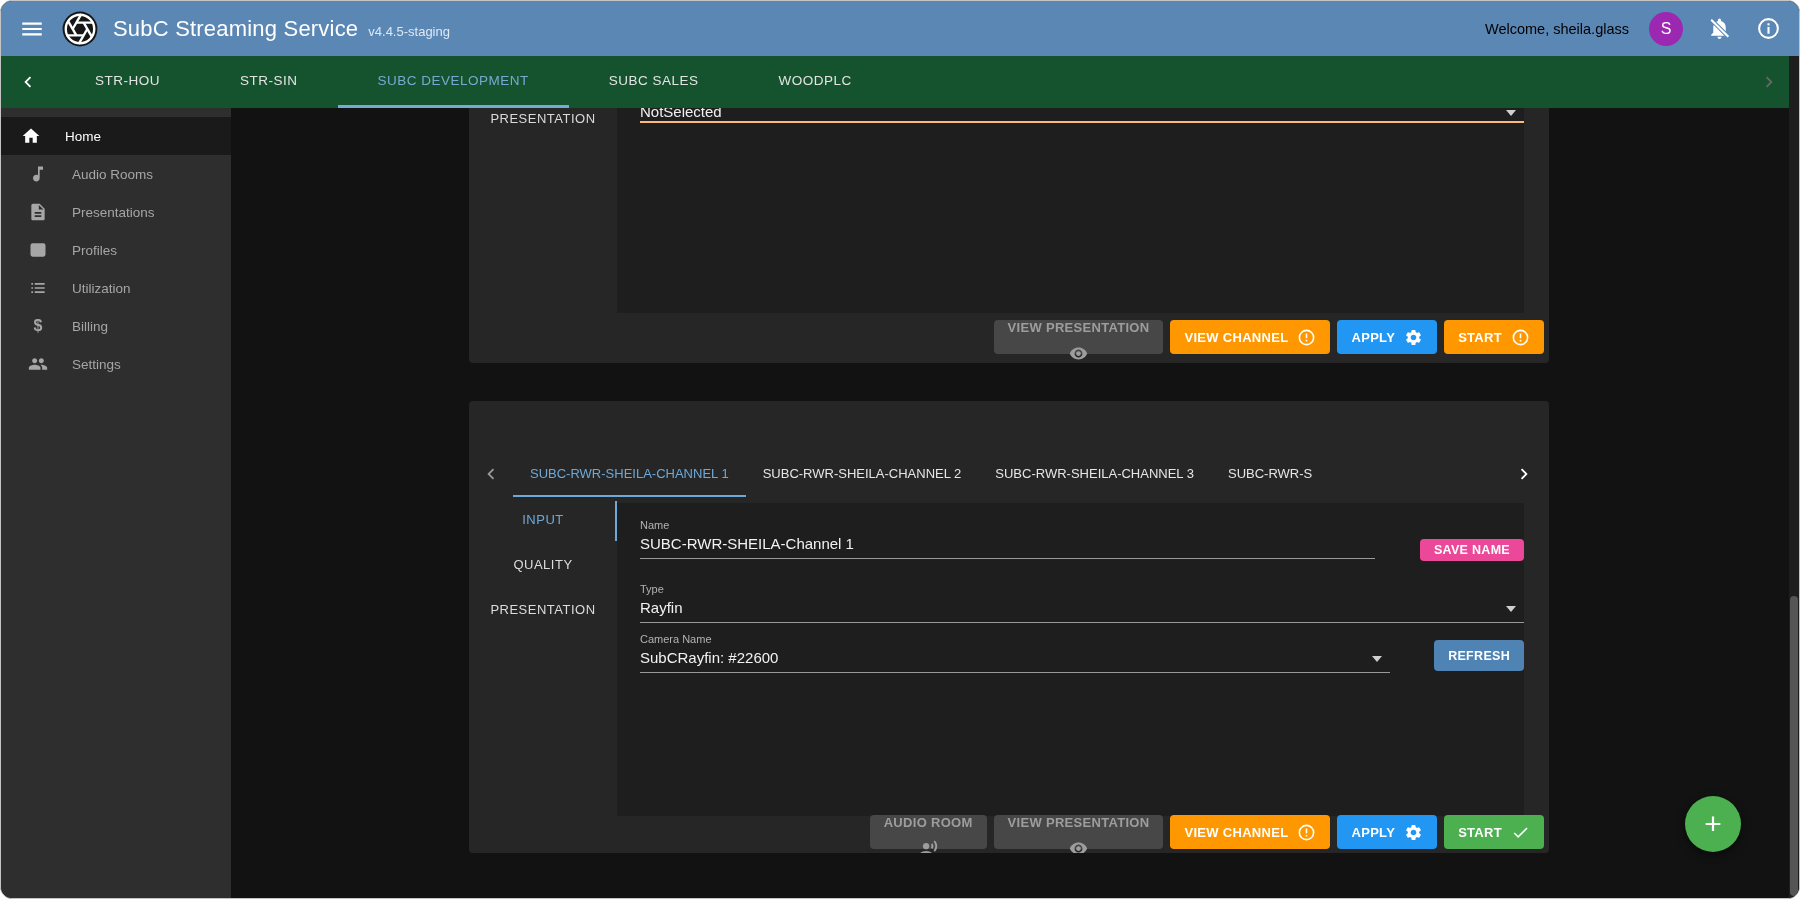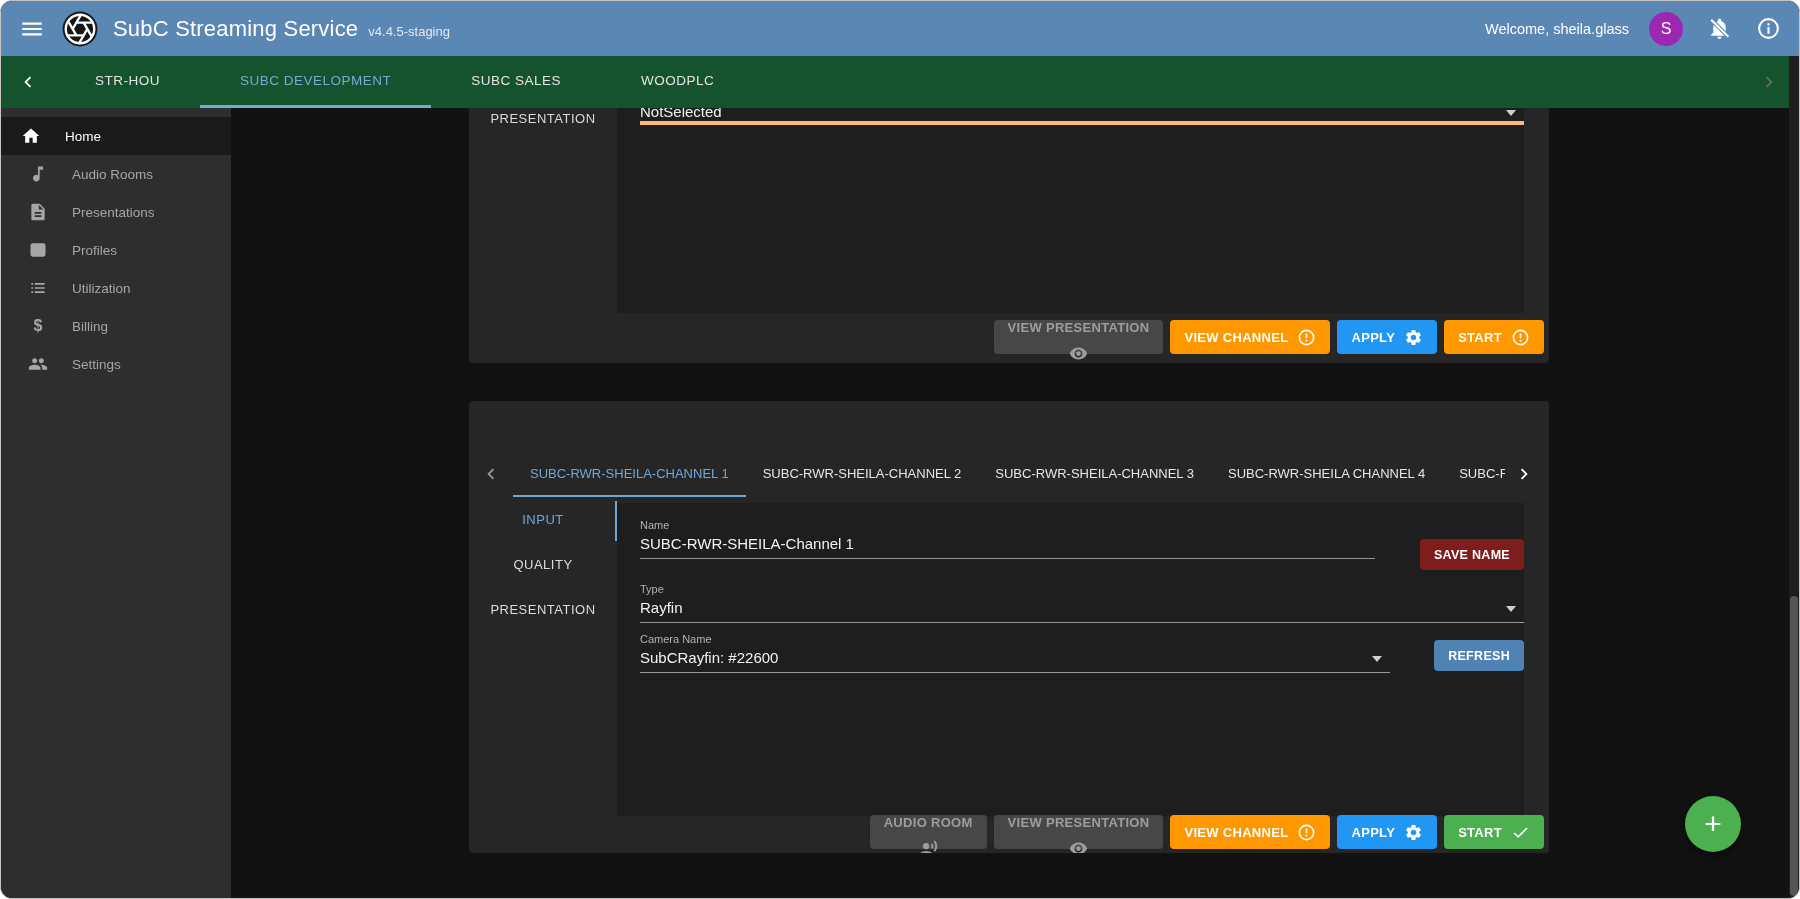--- a/index.html
+++ b/index.html
@@ -10,21 +10,21 @@
 
   
   .appbar{position:absolute;top:0;left:0;right:0;height:55px;background:#5b87b5;
     display:flex;align-items:center;padding:0 18px;z-index:6;}
   .hamburger{width:26px;height:26px;color:#fff;margin-right:16px;}
   .logo{width:38px;height:38px;margin-right:14px;}
   .title-wrap{display:flex;align-items:baseline;gap:10px;color:#fff;}
   .app-title{font-size:22px;font-weight:500;letter-spacing:.2px;}
   .app-version{font-size:13px;color:#eaf1f8;opacity:.92;}
   .spacer{flex:1;}
-  .welcome{color:#ffffff;font-size:14.5px;margin-right:20px;text-align:center;}
+  .welcome{color:#000000;font-size:14.5px;margin-right:20px;text-align:center;}
   .avatar{width:34px;height:34px;border-radius:50%;background:#9c27b0;color:#fff;
     display:flex;align-items:center;justify-content:center;font-size:16px;margin-right:24px;}
   .appbar .icon-btn{width:25px;height:25px;color:#fff;}
   .appbar .icon-btn+.icon-btn{margin-left:24px;}
   .icon-btn svg,.hamburger svg,.logo svg{display:block;width:100%;height:100%;}
 
   
   .site-tabs{position:absolute;top:55px;left:0;right:0;height:52px;background:#14532d;
     display:flex;align-items:stretch;z-index:5;}
   .site-tabs .chev-left{width:54px;display:flex;align-items:center;justify-content:center;color:#fff;}
@@ -44,21 +44,21 @@
   .side-item.active{background:#1a1a1a;color:#fdfdfd;padding-left:20px;}
 
   
   .card{position:absolute;left:468px;width:1080px;background:#262626;}
   .card-top{top:107px;height:255px;border-radius:0 0 4px 4px;overflow:hidden;}
   .card-channel{top:400px;height:452px;border-radius:4px;overflow:hidden;}
   .side-tab1{position:absolute;left:0;top:3px;width:148px;text-align:center;font-size:13px;
     letter-spacing:.5px;color:#dadada;}
   .panel{position:absolute;background:#1e1e1e;}
   .panel-top{left:148px;top:0;width:907px;height:205px;overflow:hidden;}
-  .ns-row{position:absolute;left:23px;right:0;top:-9px;height:21px;border-bottom:4px solid #fdba74;
+  .ns-row{position:absolute;left:23px;right:0;top:-9px;height:21px;border-bottom:2px solid #fdba74;
     display:flex;align-items:flex-end;justify-content:space-between;font-size:15px;color:#f0f0f0;padding-bottom:1px;}
   .caret{width:0;height:0;border-left:5px solid transparent;border-right:5px solid transparent;
     border-top:6px solid #cfcfcf;margin:0 8px 4px 0;flex:none;}
 
   .btn-row{position:absolute;display:flex;gap:7px;}
   .btn-row-top{right:5px;top:212px;}
   .btn-row-ch{right:5px;top:414px;}
   .btn{height:34px;border-radius:4px;display:inline-flex;align-items:center;gap:9px;padding:0 14px;
     font-size:13px;font-weight:bold;letter-spacing:.3px;color:#fff;}
   .btn svg{width:19px;height:19px;fill:currentColor;flex:none;}
@@ -87,21 +87,21 @@
   .v-tab.t2{top:186px;}
   .v-indicator{position:absolute;left:146px;top:100px;width:2px;height:40px;background:#6ea8d8;}
   .panel-ch{left:148px;top:102px;width:907px;height:313px;}
   .field{position:absolute;left:23px;}
   .field .lbl{font-size:11px;color:#b2b2b2;margin-bottom:4px;}
   .field .val{font-size:15px;color:#f2f2f2;border-bottom:1px solid #999;padding-bottom:6px;
     display:flex;justify-content:space-between;align-items:flex-end;}
   .field-name{top:16px;width:735px;}
   .field-type{top:80px;width:884px;}
   .field-camera{top:130px;width:750px;}
-  .btn.steel{background:#7f1d1d;height:31px;font-size:12.5px;}
+  .btn.steel{background:#ec4899;height:22px;font-size:12.5px;}
   .btn.refresh{background:#4f83b4;height:31px;font-size:12.5px;}
   .save-name{position:absolute;right:0;top:36px;}
   .refresh-btn{position:absolute;right:0;top:137px;}
 
   
   .fab{position:absolute;left:1684px;top:795px;width:56px;height:56px;border-radius:50%;
     background:#4caf50;color:#fff;display:flex;align-items:center;justify-content:center;
     font-size:30px;font-weight:400;box-shadow:0 3px 8px rgba(0,0,0,.5);z-index:8;}
   .scroll-track{position:absolute;right:0;top:55px;bottom:0;width:10px;background:#1e1e1e;z-index:9;}
   .scroll-thumb{position:absolute;left:1px;top:540px;width:8px;height:300px;background:#555;border-radius:4px;}
@@ -158,20 +158,23 @@
 
   <nav class="site-tabs">
     <button class="chev chev-left">
       <svg viewBox="0 0 24 24">
           <path d="M15.4 7.4L14 6l-6 6 6 6 1.4-1.4L10.8 12z"></path>
         </svg>
     </button>
     <div class="site-tab">
         <span>STR-HOU</span>
       </div>
+    <div class="site-tab">
+        <span>STR-SIN</span>
+      </div>
     <div class="site-tab active">
         <span>SUBC DEVELOPMENT</span>
       </div>
     <div class="site-tab">
         <span>SUBC SALES</span>
       </div>
     <div class="site-tab">
         <span>WOODPLC</span>
       </div>
     <button class="chev chev-right">
@@ -270,21 +273,20 @@
     <div class="ch-tabs">
       <button class="chev chev-left">
         <svg viewBox="0 0 24 24">
             <path d="M15.4 7.4L14 6l-6 6 6 6 1.4-1.4L10.8 12z"></path>
           </svg>
       </button>
       <div class="ch-tab-strip">
         <div class="ch-tab active">SUBC-RWR-SHEILA-CHANNEL 1</div>
         <div class="ch-tab">SUBC-RWR-SHEILA-CHANNEL 2</div>
         <div class="ch-tab">SUBC-RWR-SHEILA-CHANNEL 3</div>
-        <div class="ch-tab">SUBC-RWR-SHEILA CHANNEL 4</div>
         <div class="ch-tab">SUBC-RWR-S</div>
       </div>
       <button class="chev chev-right">
         <svg viewBox="0 0 24 24">
             <path d="M8.6 16.6L10 18l6-6-6-6-1.4 1.4 4.6 4.6z"></path>
           </svg>
       </button>
     </div>
 
     <div class="v-tab t0">INPUT</div>

